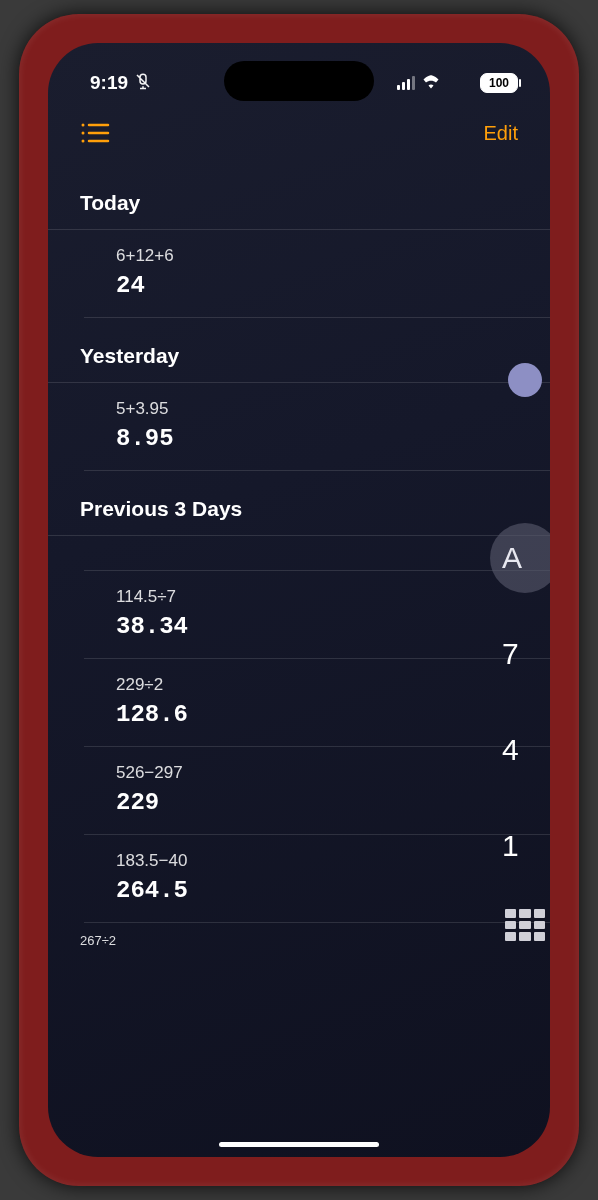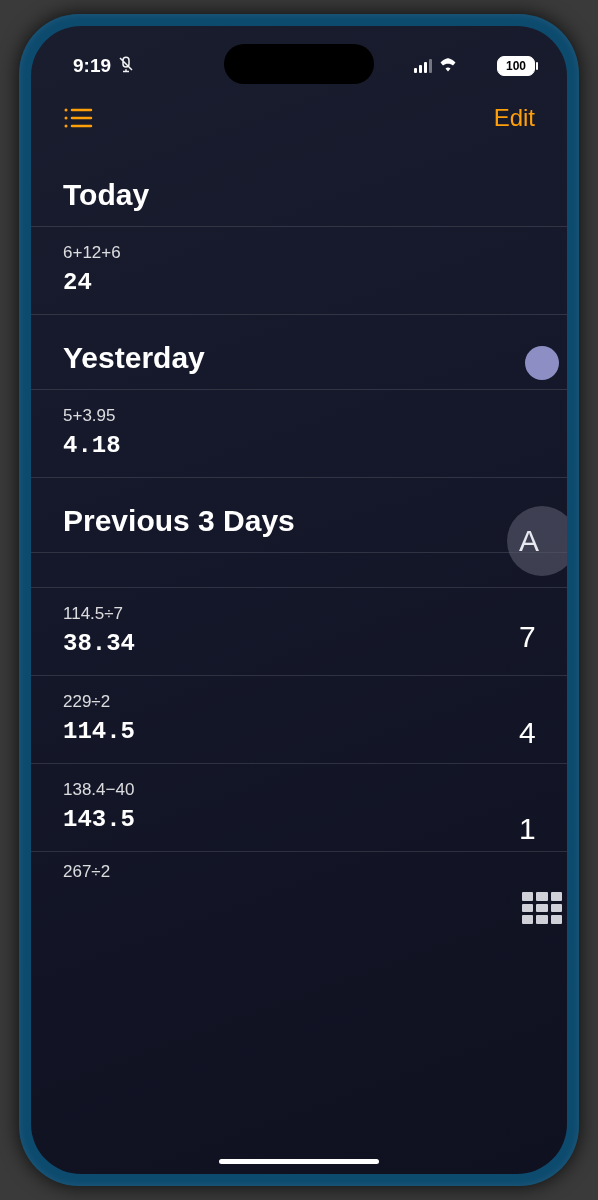--- a/index.html
+++ b/index.html
@@ -9,23 +9,23 @@
     background: #3a3a3a;
     font-family: -apple-system, BlinkMacSystemFont, "Segoe UI", sans-serif;
     display: flex;
     align-items: center;
     justify-content: center;
     overflow: hidden;
   }
   .phone-frame {
     width: 560px;
     height: 1172px;
-    background: #0c4a6e;
+    background: #7f1d1d;
     border-radius: 60px;
-    padding: 12px;
+    padding: 29px;
     box-shadow: 0 0 20px rgba(0,0,0,0.8), inset 0 0 8px rgba(255,255,255,0.1);
     position: relative;
   }
   .screen {
     width: 100%;
     height: 100%;
     background: linear-gradient(160deg, #1a1d2e 0%, #15182a 40%, #0f1120 100%);
     border-radius: 50px;
     overflow: hidden;
     position: relative;
@@ -77,38 +77,39 @@
     align-items: center;
     padding: 18px 32px 20px 32px;
   }
   .list-icon {
     color: #ff9f0a;
     display: flex;
     align-items: center;
   }
   .edit-btn {
     color: #ff9f0a;
-    font-size: 24px;
+    font-size: 20px;
     font-weight: 400;
   }
   .content {
     padding: 0 0 40px 0;
     overflow-y: hidden;
     height: calc(100% - 150px);
   }
   .section-header {
     padding: 26px 32px 14px 32px;
-    font-size: 30px;
+    font-size: 21px;
     font-weight: 600;
     color: #fff;
     border-bottom: 0.5px solid rgba(255,255,255,0.12);
   }
   .history-row {
     padding: 16px 32px 18px 32px;
     border-bottom: 0.5px solid rgba(255,255,255,0.12);
+    margin-left: 36px;
   }
   .expr {
     font-size: 17px;
     color: rgba(255,255,255,0.85);
     margin-bottom: 6px;
     font-weight: 400;
   }
   .result {
     font-size: 24px;
     color: #fff;
@@ -145,21 +146,21 @@
     gap: 3px; padding: 2px;
   }
   .calc-keypad-icon span { background: #d0d0d8; border-radius: 1px; }
   .home-ind {
     position: absolute;
     bottom: 10px; left: 50%; transform: translateX(-50%);
     width: 160px; height: 5px; border-radius: 3px; background: #fff;
   }
   .partial-row {
     padding: 10px 32px 0 32px;
-    font-size: 17px;
+    font-size: 13px;
     color: rgba(255,255,255,0.85);
   }
 </style>
 </head>
 <body>
 
 <div class="phone-frame">
   <div class="screen">
     <div class="notch"></div>
 
@@ -213,37 +214,41 @@
 
       <div class="section-header">Today</div>
       <div class="history-row">
         <div class="expr">6+12+6</div>
         <div class="result">24</div>
       </div>
 
       <div class="section-header">Yesterday</div>
       <div class="history-row">
         <div class="expr">5+3.95</div>
-        <div class="result">4.18</div>
+        <div class="result">8.95</div>
       </div>
 
       <div class="section-header">Previous 3 Days</div>
       <div class="history-row">
       </div>
       <div class="history-row">
         <div class="expr">114.5÷7</div>
         <div class="result">38.34</div>
       </div>
       <div class="history-row">
         <div class="expr">229÷2</div>
-        <div class="result">114.5</div>
-      </div>
-      <div class="history-row">
-        <div class="expr">138.4−40</div>
-        <div class="result">143.5</div>
+        <div class="result">128.6</div>
+      </div>
+      <div class="history-row">
+        <div class="expr">526−297</div>
+        <div class="result">229</div>
+      </div>
+      <div class="history-row">
+        <div class="expr">183.5−40</div>
+        <div class="result">264.5</div>
       </div>
 
       <div class="partial-row">267÷2</div>
     </div>
 
     <div class="calc-peek">
       <div class="calc-dot"></div>
       <div class="calc-key">
           <span>A</span>
         </div>

